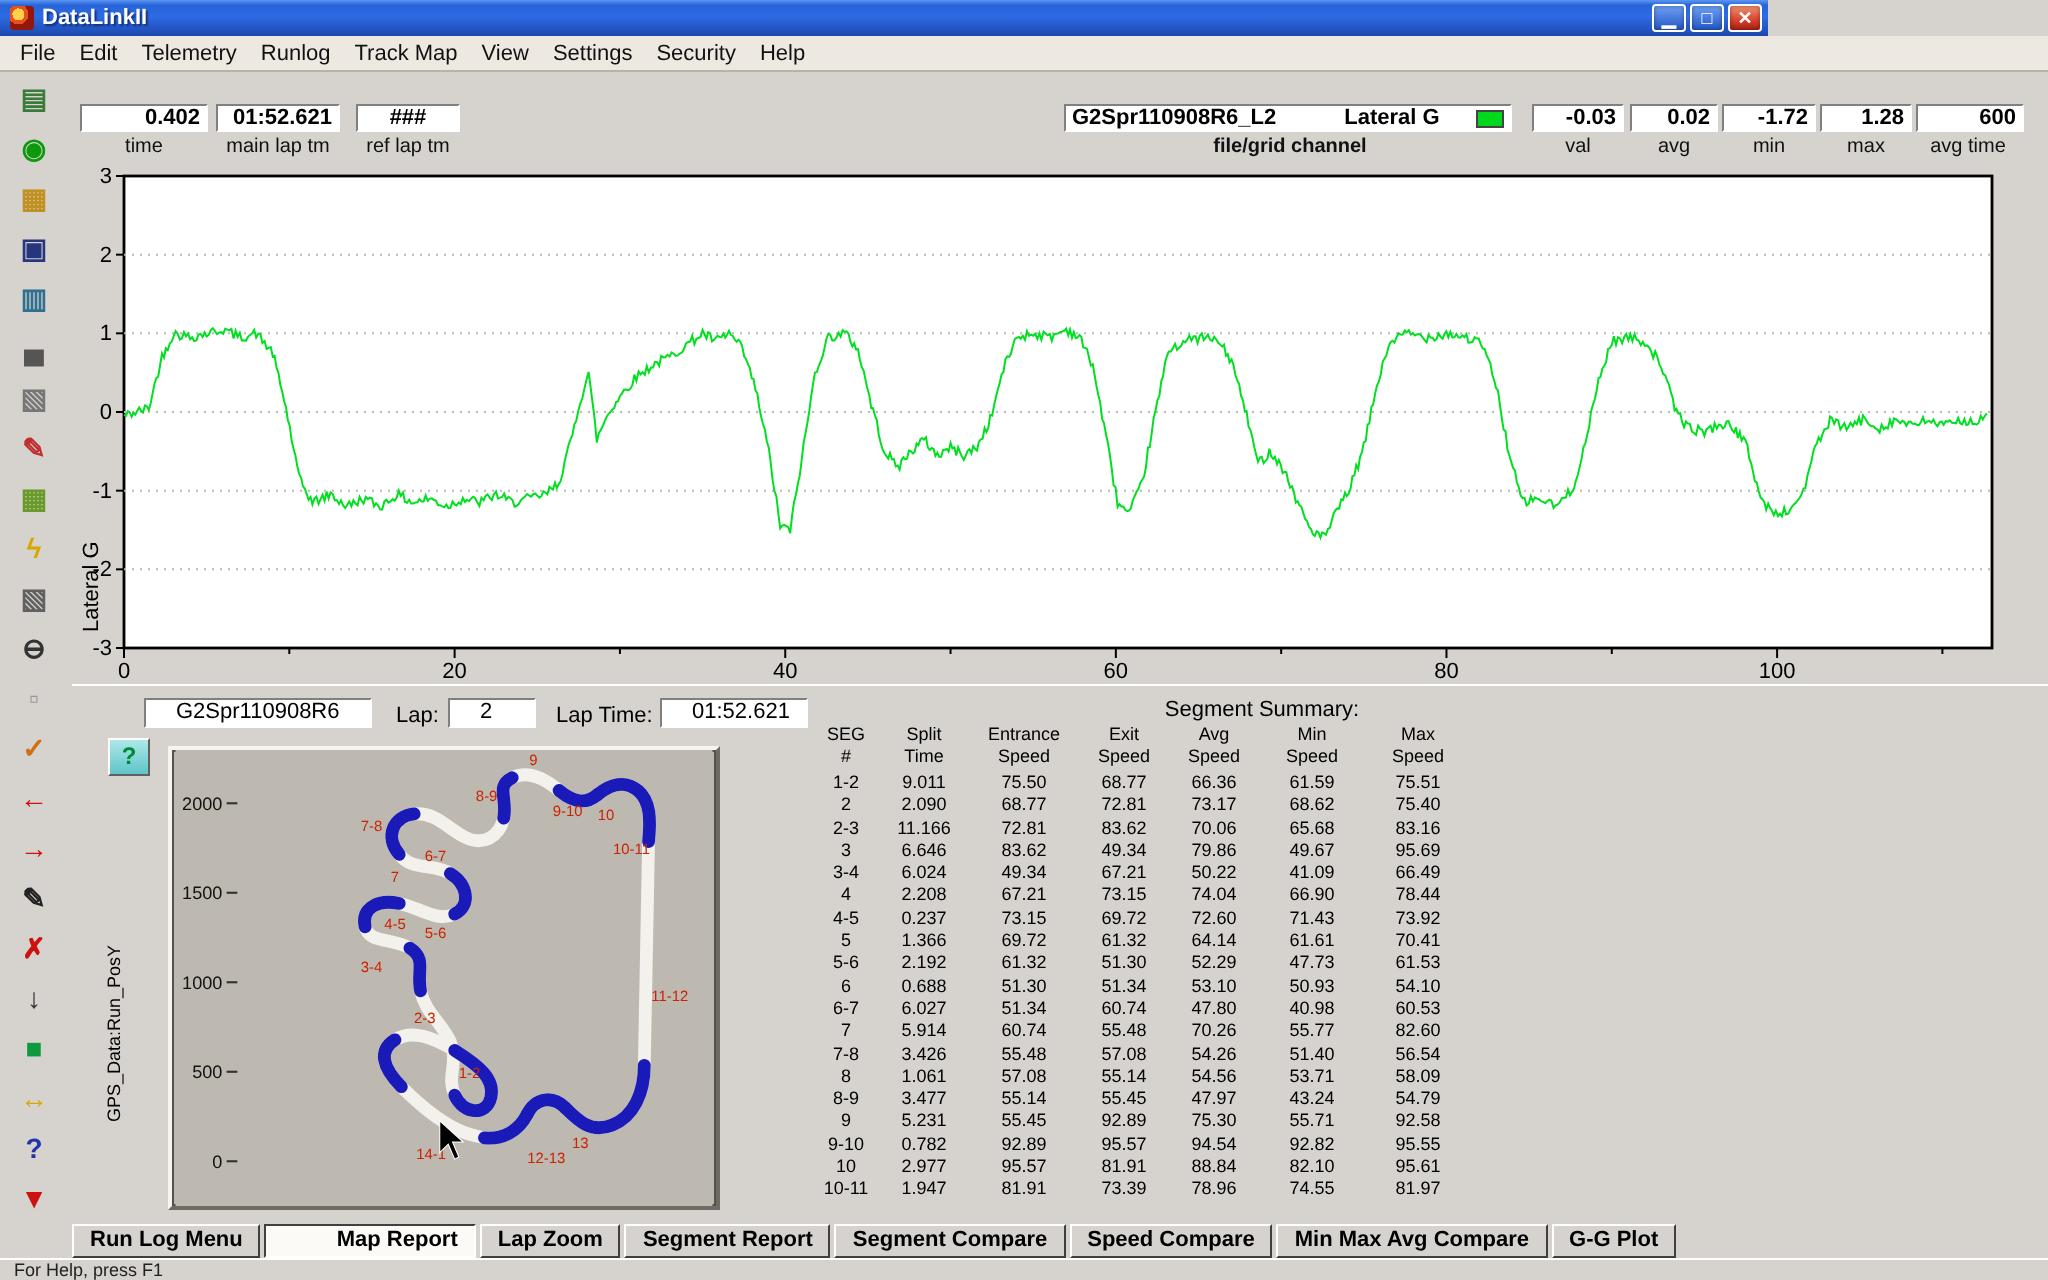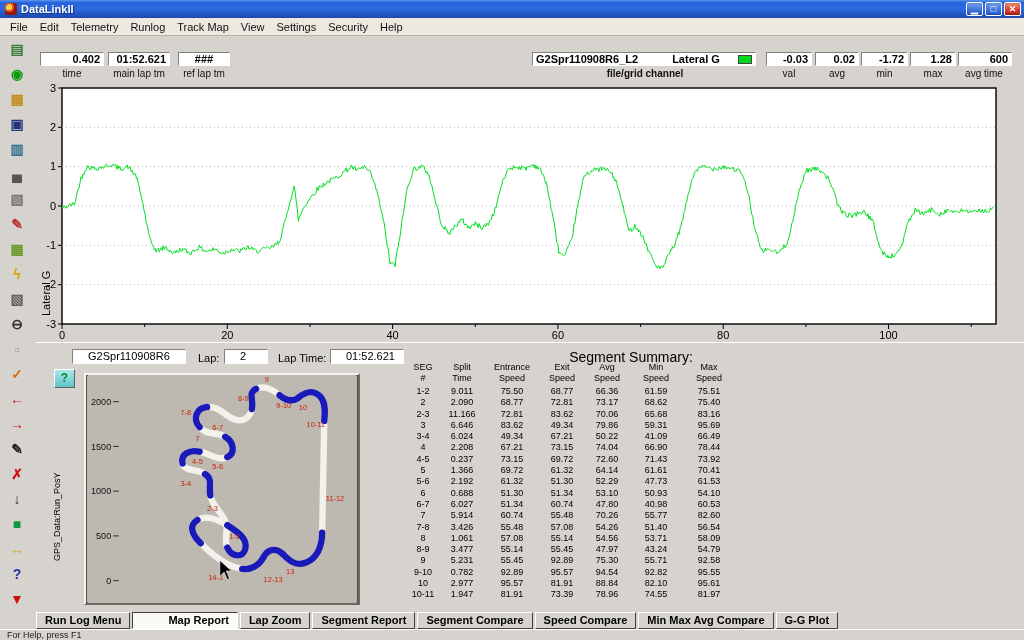--- a/index.html
+++ b/index.html
@@ -1,21 +1,21 @@
 <!DOCTYPE html>
 <html><head>
 <meta charset="utf-8">
 <style>
   * { margin:0; padding:0; box-sizing:border-box; }
   html,body { width:1024px; height:640px; overflow:hidden; background:#d6d3ce;
               font-family:"Liberation Sans", sans-serif; }
   #window { position:relative; width:1024px; height:640px; background:#d6d3ce; }
 
   
-  #titlebar { position:absolute; left:0; top:0; width:1024px; height:18px;
+  #titlebar { position:absolute; left:0; top:0; width:884px; height:18px;
     background:linear-gradient(180deg,#5a96f0 0%,#2763d8 15%,#2e6be4 45%,#1c48ae 100%);
     display:flex; align-items:center; padding:0 3px;justify-content:space-between; }
   #app-icon { width:12px; height:12px; margin:0 4px 0 2px; border-radius:2px;
     background:radial-gradient(circle at 35% 35%, #ffd24a 0 3px, #e85020 3px 5px, #93170b 5px); }
   #title-text { color:#fff; font-size:11px; font-weight:bold; text-shadow:1px 1px 1px #12307a; flex:1; }
   .winbtn { width:17px; height:14px; margin-left:2px; border-radius:2px; color:#fff;
     font-size:9px; font-weight:bold; text-align:center; line-height:13px;
     border:1px solid #fff; box-shadow:inset 0 0 2px rgba(0,0,0,.4); cursor:default;}
   .winbtn.blue { background:linear-gradient(180deg,#6ea0f4,#2356c4); }
   .winbtn.red  { background:linear-gradient(180deg,#f0926e,#d8402c 60%,#a81f10); }
@@ -58,21 +58,21 @@
     color:#083; text-align:center; line-height:17px;}
   #map-panel { position:absolute; left:48px; top:30px; width:276px; height:232px;
     background:#bdb9b1; border:2px solid; border-color:#f6f4ee #6e6a64 #6e6a64 #f6f4ee;
     box-shadow:inset 0 0 0 1px #55534e; }
   #gps-ylab { position:absolute; left:16px; top:218px; transform:rotate(-90deg);
     transform-origin:0 0; font-size:9px; color:#000; white-space:nowrap; }
 
   
   #seg-table { position:absolute; left:370px; top:6px; width:340px; height:258px;
     font-size:9px; color:#000; overflow:hidden; }
-  #seg-title { position:absolute; left:60px; top:0; width:330px; text-align:center; font-size:14px; }
+  #seg-title { position:absolute; left:60px; top:0; width:330px; text-align:center; font-size:11px; }
   .seg-grid { position:absolute; left:0; display:grid;
     grid-template-columns:34px 44px 56px 44px 46px 52px 54px; }
   #seg-head1 { top:13px; } #seg-head2 { top:24px; }
   #seg-rows { top:37px; grid-auto-rows:11.3px; }
   .seg-cell { text-align:center; line-height:11px; white-space:nowrap; }
 
   
   #tabs-bar { position:absolute; left:36px; top:612px; width:988px; height:17px;
     display:flex; gap:2px; }
   .tab-btn { height:17px; padding:0 8px; background:#d6d3ce; border:1px solid;
@@ -313,21 +313,21 @@
           <div class="seg-cell">72.81</div>
           <div class="seg-cell">83.62</div>
           <div class="seg-cell">70.06</div>
           <div class="seg-cell">65.68</div>
           <div class="seg-cell">83.16</div>
           <div class="seg-cell">3</div>
           <div class="seg-cell">6.646</div>
           <div class="seg-cell">83.62</div>
           <div class="seg-cell">49.34</div>
           <div class="seg-cell">79.86</div>
-          <div class="seg-cell">59.31</div>
+          <div class="seg-cell">49.67</div>
           <div class="seg-cell">95.69</div>
           <div class="seg-cell">3-4</div>
           <div class="seg-cell">6.024</div>
           <div class="seg-cell">49.34</div>
           <div class="seg-cell">67.21</div>
           <div class="seg-cell">50.22</div>
           <div class="seg-cell">41.09</div>
           <div class="seg-cell">66.49</div>
           <div class="seg-cell">4</div>
           <div class="seg-cell">2.208</div>

